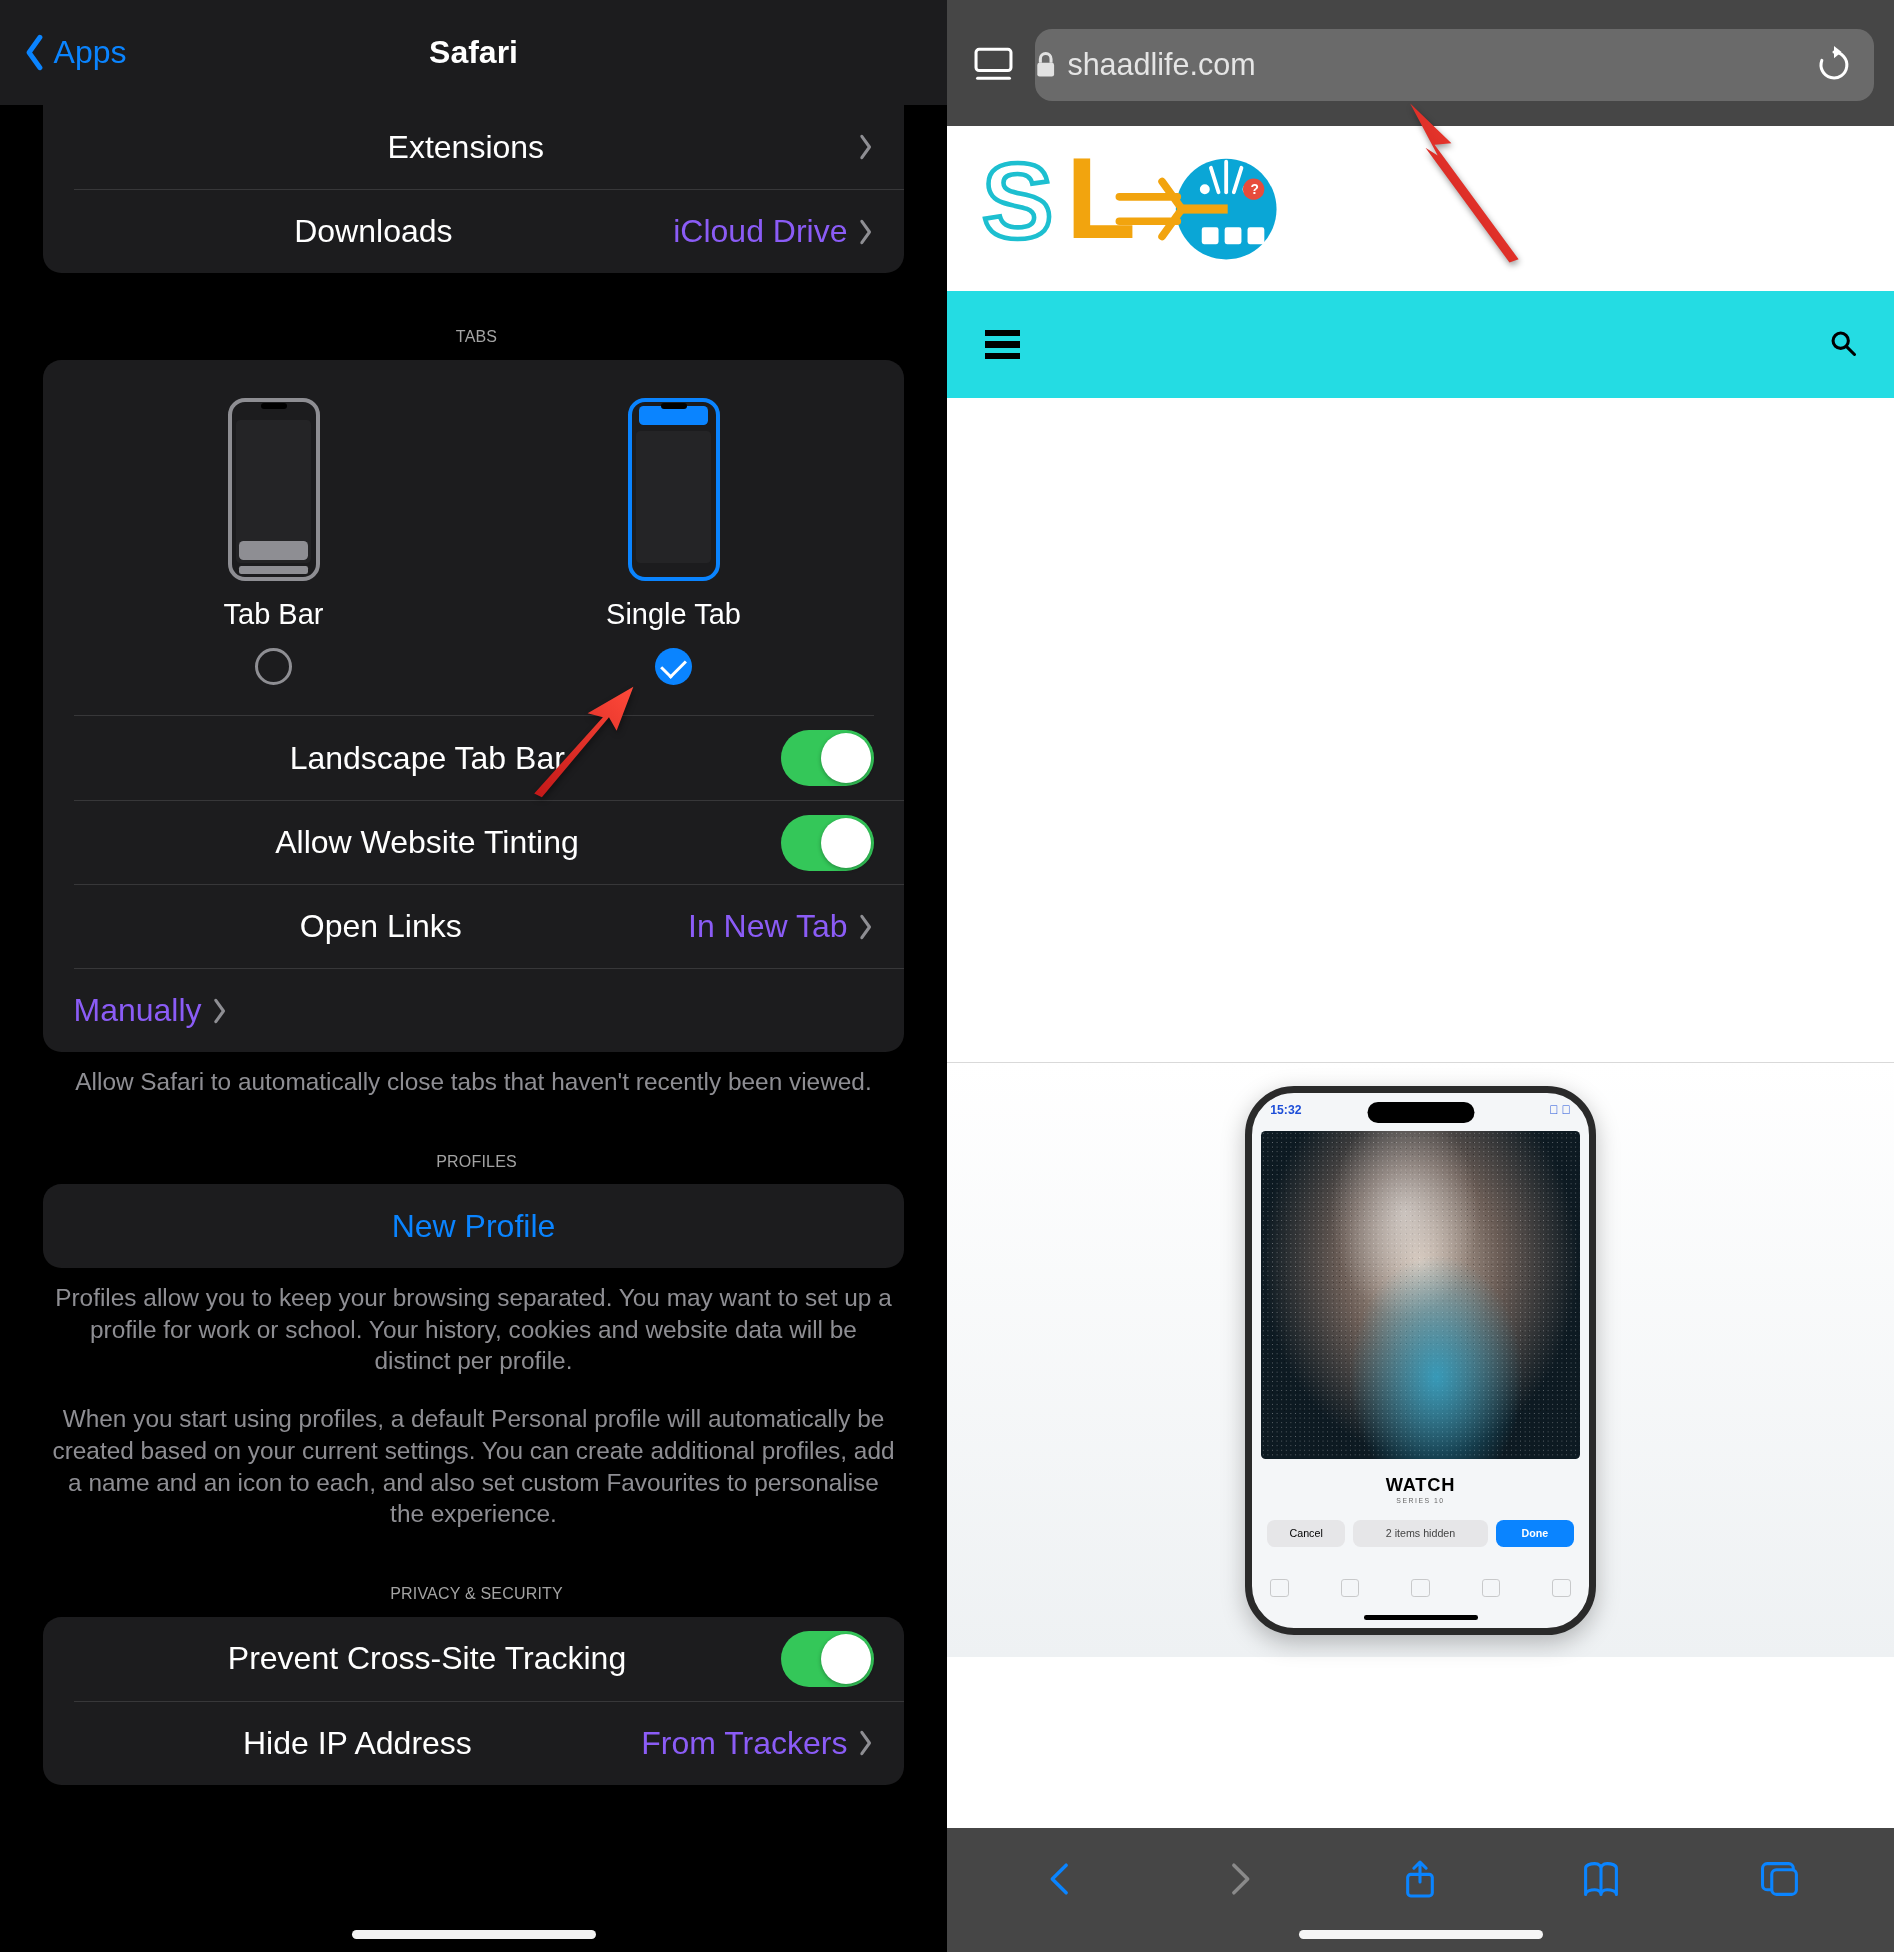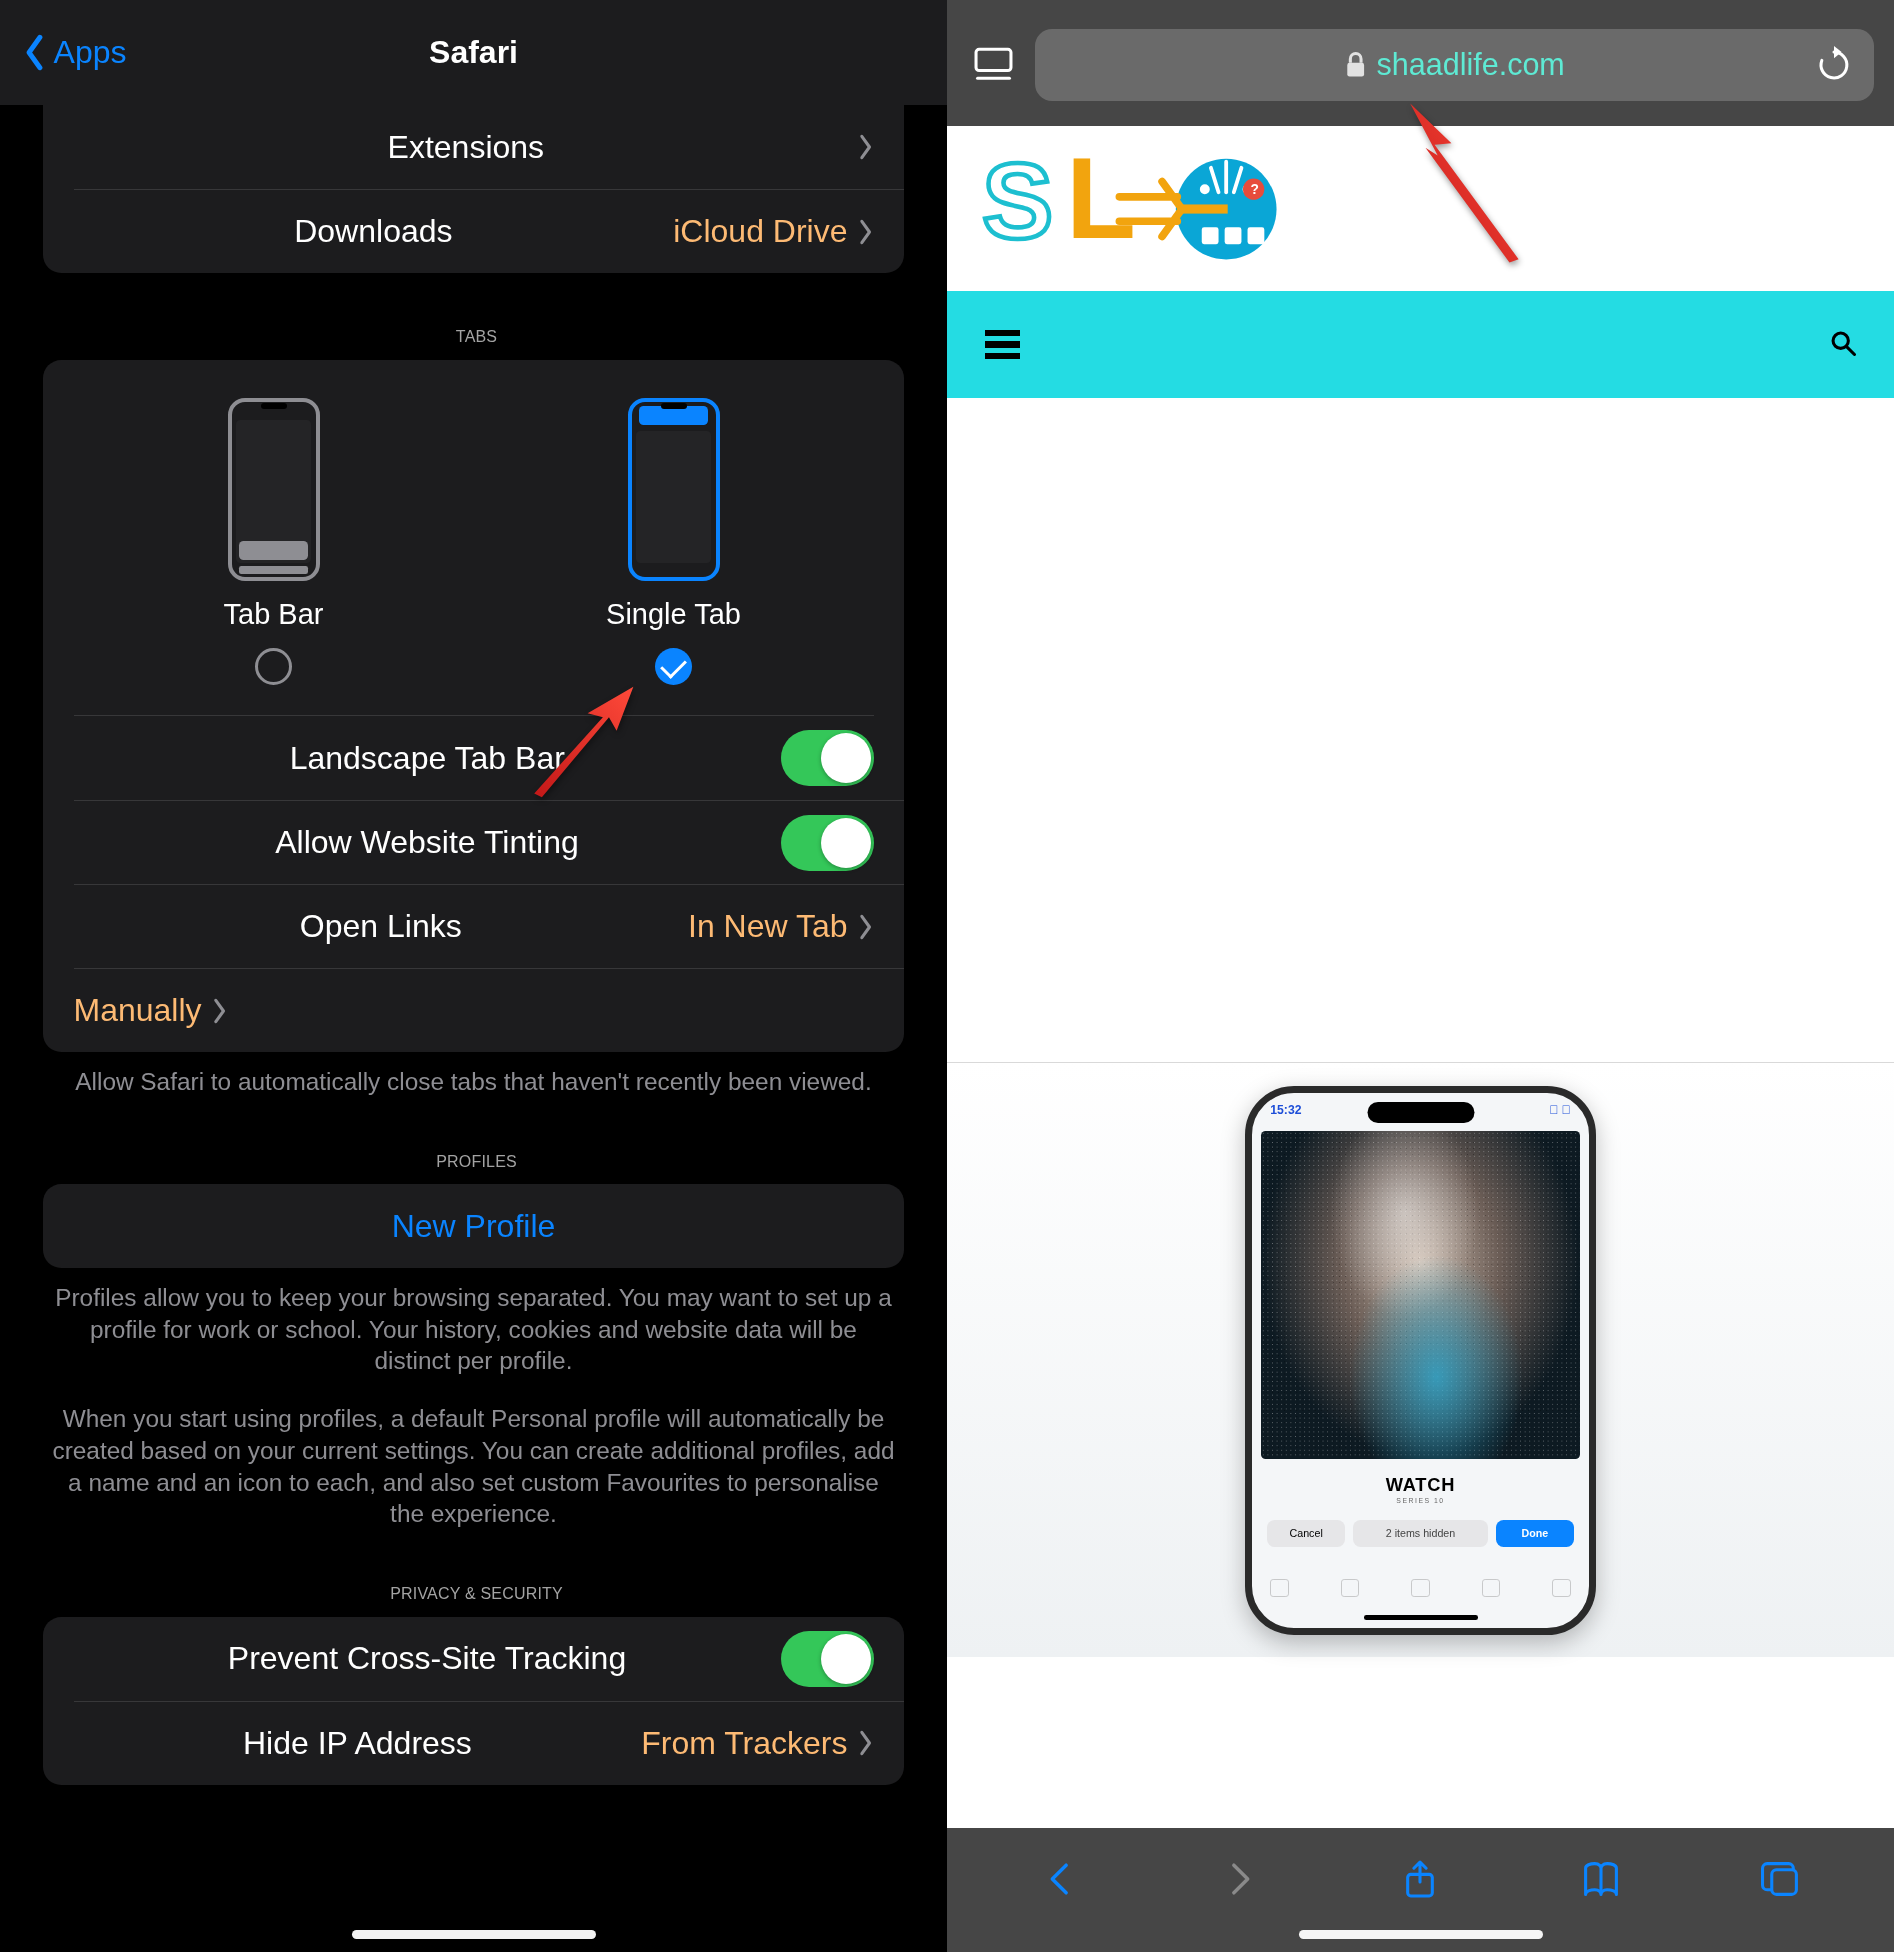--- a/index.html
+++ b/index.html
@@ -17,21 +17,21 @@
 
     .group { padding: 0 43px; }
     .group-card { background: #1c1c1e; border-radius: 18.3px; overflow: hidden; }
     .group-card.first { border-top-left-radius: 0; border-top-right-radius: 0; }
     .section-header { color: #a3a3a3; font-size: 16px; letter-spacing: 0.2px; padding: 37px 0 13.7px 6.1px; text-transform: uppercase; margin-top: 18px; }
     .section-footer { color: #8e8e93; font-size: 24.4px; line-height: 1.3; padding: 13.7px 7.6px 0 7.6px; }
 
     .row { display: flex; align-items: center; min-height: 84px; padding: 0 30.5px; }
     .row + .row { border-top: 0.8px solid rgba(255,255,255,0.12); margin-left: 30.5px; padding-left: 0; }
     .row-label { color: #fff; font-size: 32px; flex: 1; }
-    .row-value { color: #fdba74; font-size: 32px; margin-right: 10.7px; }
+    .row-value { color: #8b5cf6; font-size: 32px; margin-right: 10.7px; }
     .row-link { color: #0a84ff; font-size: 32px; flex: 1; }
 
     .chev { width: 15.3px; height: 26px; }
     .chev path { stroke: #8e8e93; stroke-width: 4; fill: none; stroke-linecap: round; stroke-linejoin: round; }
 
     .toggle { width: 93px; height: 56px; border-radius: 28px; position: relative; }
     .toggle.on { background: #34c759; }
     .toggle.on .knob { left: 40px; }
     .knob { position: absolute; top: 3.1px; left: 3.1px; width: 50px; height: 50px; border-radius: 50%; background: #fff; box-shadow: 0 1.5px 4.6px rgba(0,0,0,.3); }
 
@@ -56,21 +56,21 @@
     .arrow { position: absolute; pointer-events: none; }
     .arrow svg { filter: drop-shadow(1.5px 3.1px 3.1px rgba(0,0,0,.4)); }
 
     
     .home-ind { position: absolute; bottom: 13.7px; left: 50%; transform: translateX(-50%); width: 244px; height: 9.2px; background: #fff; border-radius: 4.6px; opacity: .95; }
 
     
     .right { width: 947px; height: 100%; background: #fff; display: flex; flex-direction: column; position: relative; }
     .safari-top { background: #464646; height: 126px; display: flex; align-items: center; padding: 15.3px 20px 12.2px; gap: 15.3px; }
     .reader-btn { width: 53px; height: 53px; display: flex; align-items: center; justify-content: center; color: #fff; }
-    .address-pill { flex: 1; height: 72px; background: #6a6a6a; border-radius: 17px; display: flex; align-items: center; justify-content: center; color: #5eead4; font-size: 30.5px; position: relative; }
+    .address-pill { flex: 1; height: 72px; background: #6a6a6a; border-radius: 17px; display: flex; align-items: center; justify-content: flex-start; color: #e5e5e5; font-size: 30.5px; position: relative; }
     .address-pill .lock { margin-right: 10.7px; display: inline-flex; }
     .reload-btn { position: absolute; right: 21.4px; width: 38px; height: 38px; color: #fff; }
 
     .page { flex: 1; background: #fff; overflow: hidden; position: relative; }
     .logo-wrap { padding: 27.5px 35px 27.5px; }
     .logo-svg { width: 351px; height: 107px; }
 
     .menu-bar { background: #24dce3; height: 107px; display: flex; align-items: center; justify-content: space-between; padding: 0 38px; }
     .hamburger span { display: block; width: 35px; height: 6.1px; background: #000; margin: 5.3px 0; }
     .search-icon { color: #000; width: 26px; height: 26px; }

